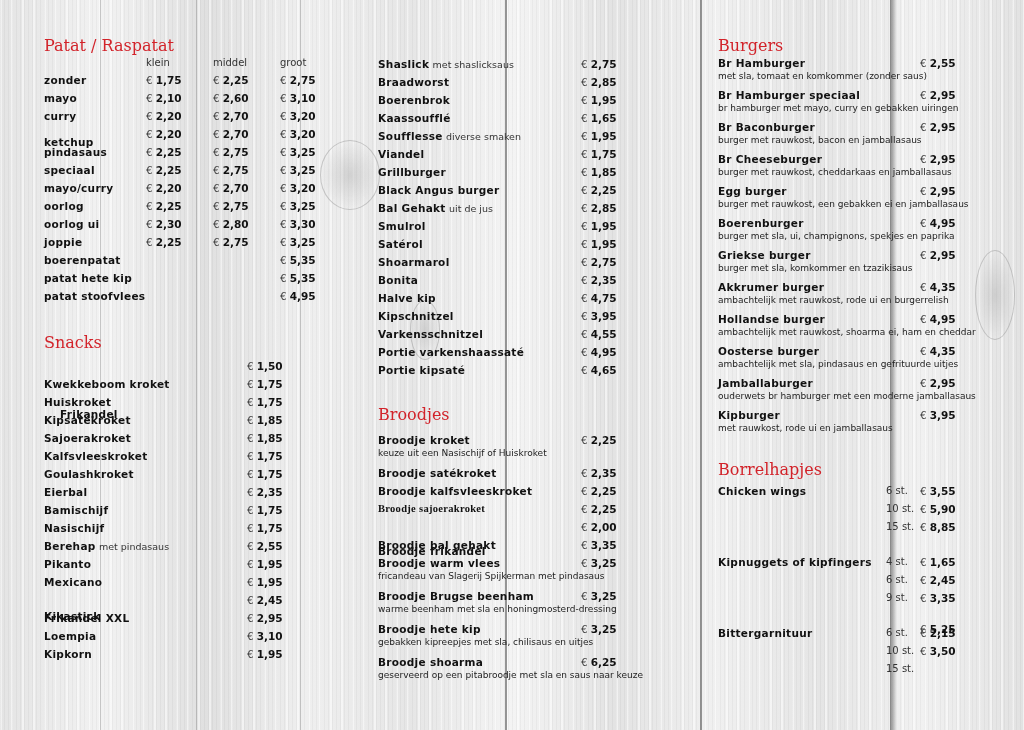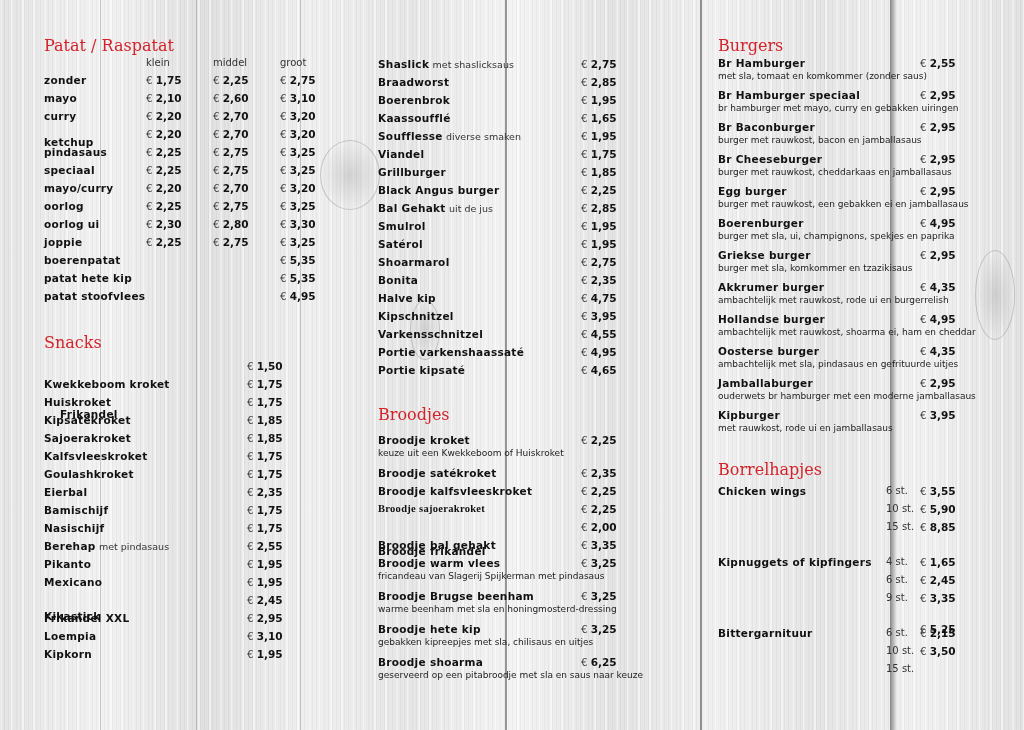--- a/index.html
+++ b/index.html
@@ -175,21 +175,21 @@
       <div class="price" style="left:581px; top:325px; line-height:18px;"><span class="eur">€</span><span>4,55</span></div>
       <div class="row" style="left:378px; top:343px;"><span class="name">Portie varkenshaassaté</span> <span class="extra"></span></div>
       <div class="price" style="left:581px; top:343px; line-height:18px;"><span class="eur">€</span><span>4,95</span></div>
       <div class="row" style="left:378px; top:361px;"><span class="name">Portie kipsaté</span> <span class="extra"></span></div>
       <div class="price" style="left:581px; top:361px; line-height:18px;"><span class="eur">€</span><span>4,65</span></div>
     </div>
   <div class="heading" style="left:378px; top:405px;">Broodjes</div>
   <div id="brood-rows">
       <div class="row" style="left:378px; top:431px;"><span class="name">Broodje kroket</span></div>
       <div class="price" style="left:581px; top:431px; line-height:18px;"><span class="eur">€</span><span>2,25</span></div>
-      <div class="desc" style="left:378px; top:448px;">keuze uit een Kwekkeboom of Huiskroket</div>
+      <div class="desc" style="left:378px; top:448px;">keuze uit een Nasischijf of Huiskroket</div>
       <div class="row" style="left:378px; top:464px;"><span class="name">Broodje satékroket</span></div>
       <div class="price" style="left:581px; top:464px; line-height:18px;"><span class="eur">€</span><span>2,35</span></div>
       <div class="row" style="left:378px; top:482px;"><span class="name">Broodje kalfsvleeskroket</span></div>
       <div class="price" style="left:581px; top:482px; line-height:18px;"><span class="eur">€</span><span>2,25</span></div>
       <div class="row" style="left:378px; top:500px;font-family:Liberation Serif, serif;"><span class="name">Broodje sajoerakroket</span></div>
       <div class="price" style="left:581px; top:500px; line-height:18px;"><span class="eur">€</span><span>2,25</span></div>
       <div class="row" style="left:378px; top:518px;margin-top:24px;"><span class="name">Broodje frikandel</span></div>
       <div class="price" style="left:581px; top:518px; line-height:18px;"><span class="eur">€</span><span>2,00</span></div>
       <div class="row" style="left:378px; top:536px;"><span class="name">Broodje bal gehakt</span></div>
       <div class="price" style="left:581px; top:536px; line-height:18px;"><span class="eur">€</span><span>3,35</span></div>

